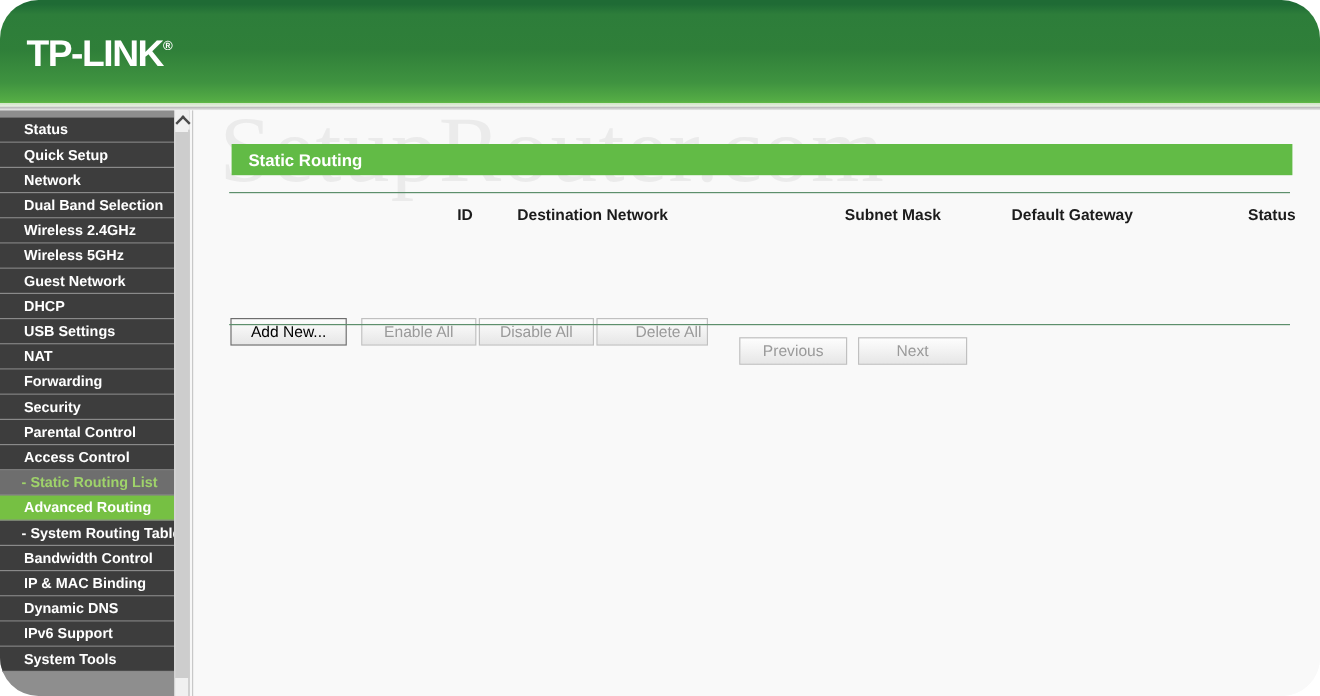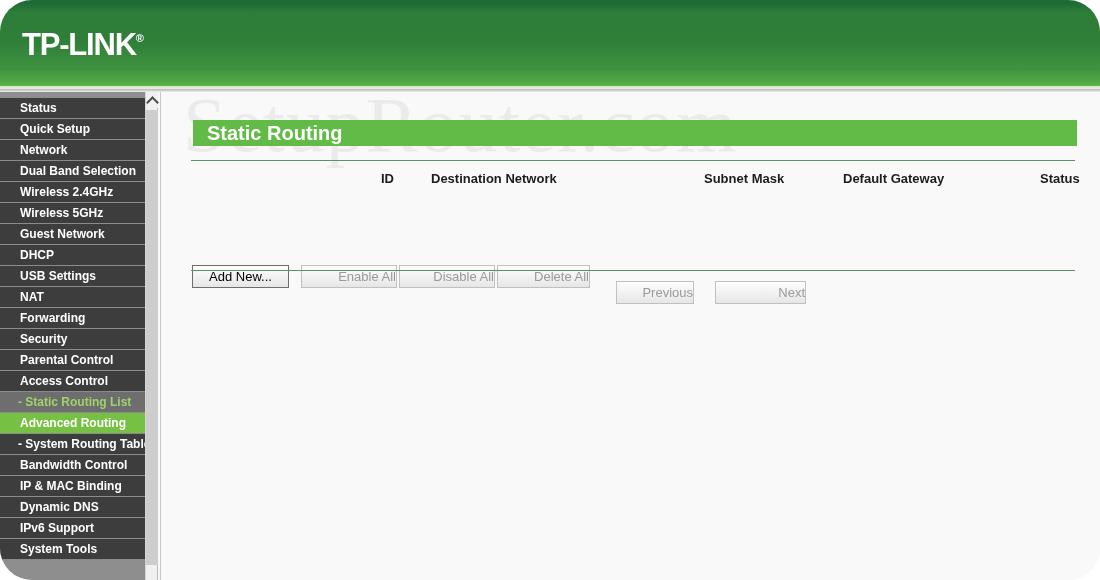--- a/index.html
+++ b/index.html
@@ -185,21 +185,21 @@
   }
 
   .title-bar {
     position: absolute;
     top: 28px;
     left: 32px;
     width: 884px;
     height: 26px;
     background: #62bb46;
     color: #ffffff;
-    font-size: 20px;
+    font-size: 14px;
     font-weight: bold;
     line-height: 26px;
     padding-left: 14px;
   }
 
   .rule {
     position: absolute;
     left: 30px;
     width: 884px;
     height: 1px;
@@ -245,36 +245,35 @@
     cursor: pointer;
   }
   .btn.enabled {
     border: 1px solid #6e6e6e;
     color: #000000;
   }
   .btn.disabled {
     border: 1px solid #c0c0c0;
     color: #9a9a9a;
     cursor: default;
-    text-align: right;
   }
 
   .btn-add     { left: 1px;   width: 97px; }
   .btn-enable  { left: 110px; width: 96px; }
   .btn-disable { left: 208px; width: 96px; }
   .btn-delete  { left: 306px; width: 93px; padding-left: 27px; }
 
   .page-row {
     position: absolute;
     top: 189px;
     left: 30px;
     width: 884px;
     height: 24px;
   }
-  .btn-prev { left: 425px; width: 78px; }
+  .btn-prev { left: 425px; width: 90px; }
   .btn-next { left: 524px; width: 91px; }
 </style>
 </head>
 <body>
 
 <div id="app">
 
   <div class="header">
     <div class="logo">
       <span>TP-LINK</span><span class="tm">®</span>

